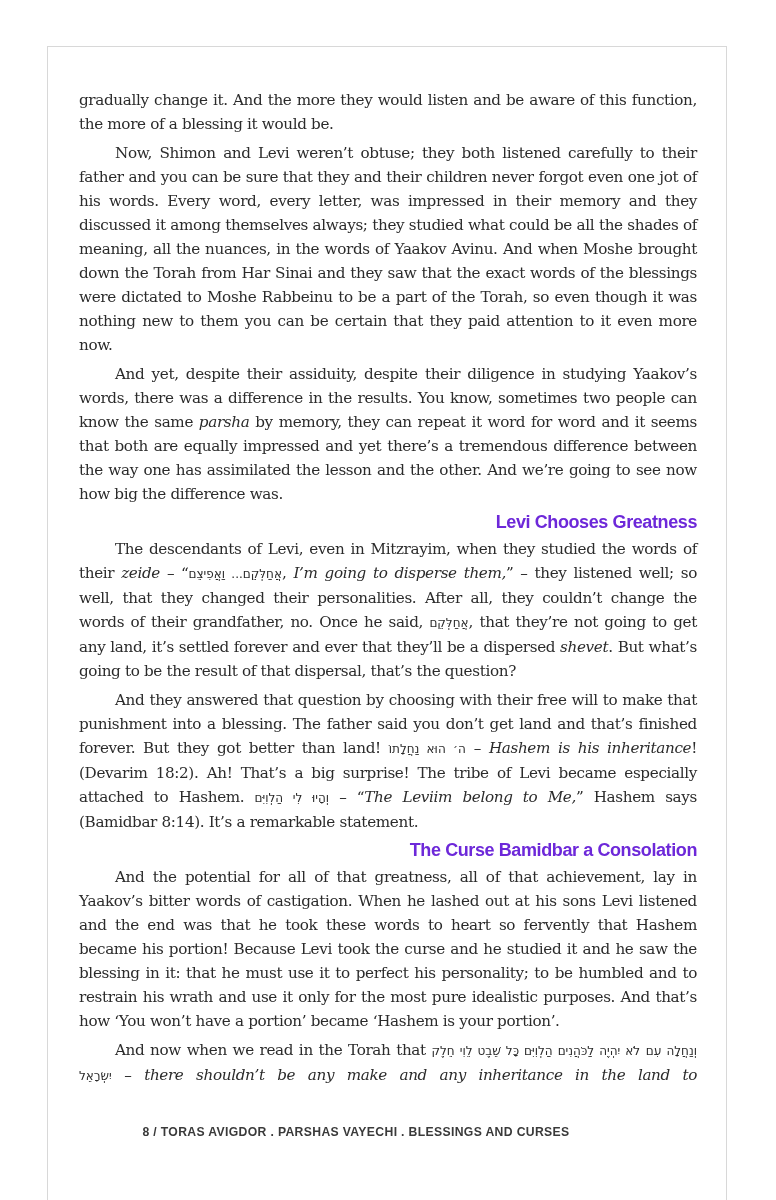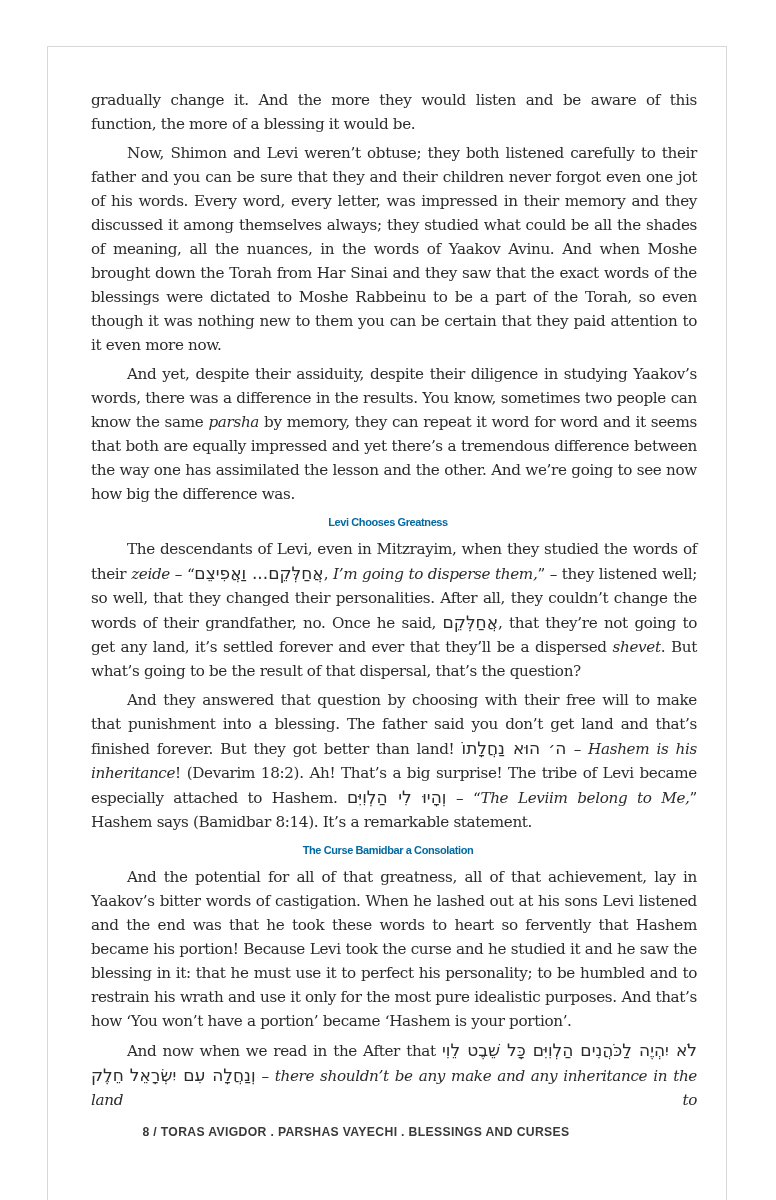--- a/index.html
+++ b/index.html
@@ -29,48 +29,48 @@
       left: 79px;
       top: 88px;
       width: 618px;
       font-family: "DejaVu Serif", "Liberation Serif", serif;
       font-size: 15.2px;
       line-height: 24px;
       color: #2b2b2b;
       letter-spacing: -0.35px;
     }
     .content p {
-      margin: 0 0 5px 12px;
+      margin: 0 0 5px 0;
       text-align: justify;
       text-align-last: left;
     }
     .content p.indent {
       text-indent: 36px;
     }
     .content p.last-line-justify {
       text-align-last: justify;
     }
     .content em {
       font-style: italic;
     }
     .heb {
       font-family: "DejaVu Sans", "Liberation Sans", sans-serif;
-      font-size: 17px;
+      font-size: 12px;
       direction: rtl;
       unicode-bidi: isolate;
       letter-spacing: 0;
     }
     h2.section-heading {
       font-family: "Liberation Sans", "DejaVu Sans", sans-serif;
       font-weight: bold;
-      font-size: 11px;
-      text-align: center;
+      font-size: 18px;
+      text-align: right;
       margin: 1px 0 4px 0;
       line-height: 22px;
-      color: #0369a1;
+      color: #6d28d9;
       letter-spacing: -0.4px;
     }
     .footer {
       position: absolute;
       left: 0;
       width: 712px;
       top: 1125px;
       text-align: center;
       font-family: "Liberation Sans", "DejaVu Sans", sans-serif;
       font-weight: bold;
@@ -95,17 +95,17 @@
   <h2 class="section-heading">Levi Chooses Greatness</h2>
 
   <p class="indent"><span>The descendants of Levi, even in Mitzrayim, when they studied the words of their </span><em>zeide</em><span> – “</span><span class="heb" dir="rtl">אֲחַלְּקֵם... וַאֲפִיצֵם</span><span>, </span><em>I’m going to disperse them,</em><span>” – they listened well; so well, that they changed their personalities. After all, they couldn’t change the words of their grandfather, no. Once he said, </span><span class="heb" dir="rtl">אֲחַלְּקֵם</span><span>, that they’re not going to get any land, it’s settled forever and ever that they’ll be a dispersed </span><em>shevet</em><span>. But what’s going to be the result of that dispersal, that’s the question?</span></p>
 
   <p class="indent"><span>And they answered that question by choosing with their free will to make that punishment into a blessing. The father said you don’t get land and that’s finished forever. But they got better than land! </span><span class="heb" dir="rtl">ה׳ הוּא נַחֲלָתוֹ</span><span> – </span><em>Hashem is his inheritance</em><span>! (Devarim 18:2). Ah! That’s a big surprise! The tribe of Levi became especially attached to Hashem. </span><span class="heb" dir="rtl">וְהָיוּ לִי הַלְוִיִּם</span><span> – “</span><em>The Leviim belong to Me,</em><span>” Hashem says (Bamidbar 8:14). It’s a remarkable statement.</span></p>
 
   <h2 class="section-heading">The Curse Bamidbar a Consolation</h2>
 
   <p class="indent"><span>And the potential for all of that greatness, all of that achievement, lay in Yaakov’s bitter words of castigation. When he lashed out at his sons Levi listened and the end was that he took these words to heart so fervently that Hashem became his portion! Because Levi took the curse and he studied it and he saw the blessing in it: that he must use it to perfect his personality; to be humbled and to restrain his wrath and use it only for the most pure idealistic purposes. And that’s how ‘You won’t have a portion’ became ‘Hashem is your portion’.</span></p>
 
-  <p class="indent last-line-justify"><span>And now when we read in the After that </span><span class="heb" dir="rtl">לֹא יִהְיֶה לַכֹּהֲנִים הַלְוִיִּם כָּל שֵׁבֶט לֵוִי חֵלֶק</span> <span class="heb" dir="rtl">וְנַחֲלָה עִם יִשְׂרָאֵל</span><span> – </span><em>there shouldn’t be any make and any inheritance in the land to</em></p>
+  <p class="indent last-line-justify"><span>And now when we read in the Torah that </span><span class="heb" dir="rtl">לֹא יִהְיֶה לַכֹּהֲנִים הַלְוִיִּם כָּל שֵׁבֶט לֵוִי חֵלֶק</span> <span class="heb" dir="rtl">וְנַחֲלָה עִם יִשְׂרָאֵל</span><span> – </span><em>there shouldn’t be any make and any inheritance in the land to</em></p>
 
 </div>
 
 <div class="footer">8 / TORAS AVIGDOR . PARSHAS VAYECHI . BLESSINGS AND CURSES</div>
 
 </body></html>

